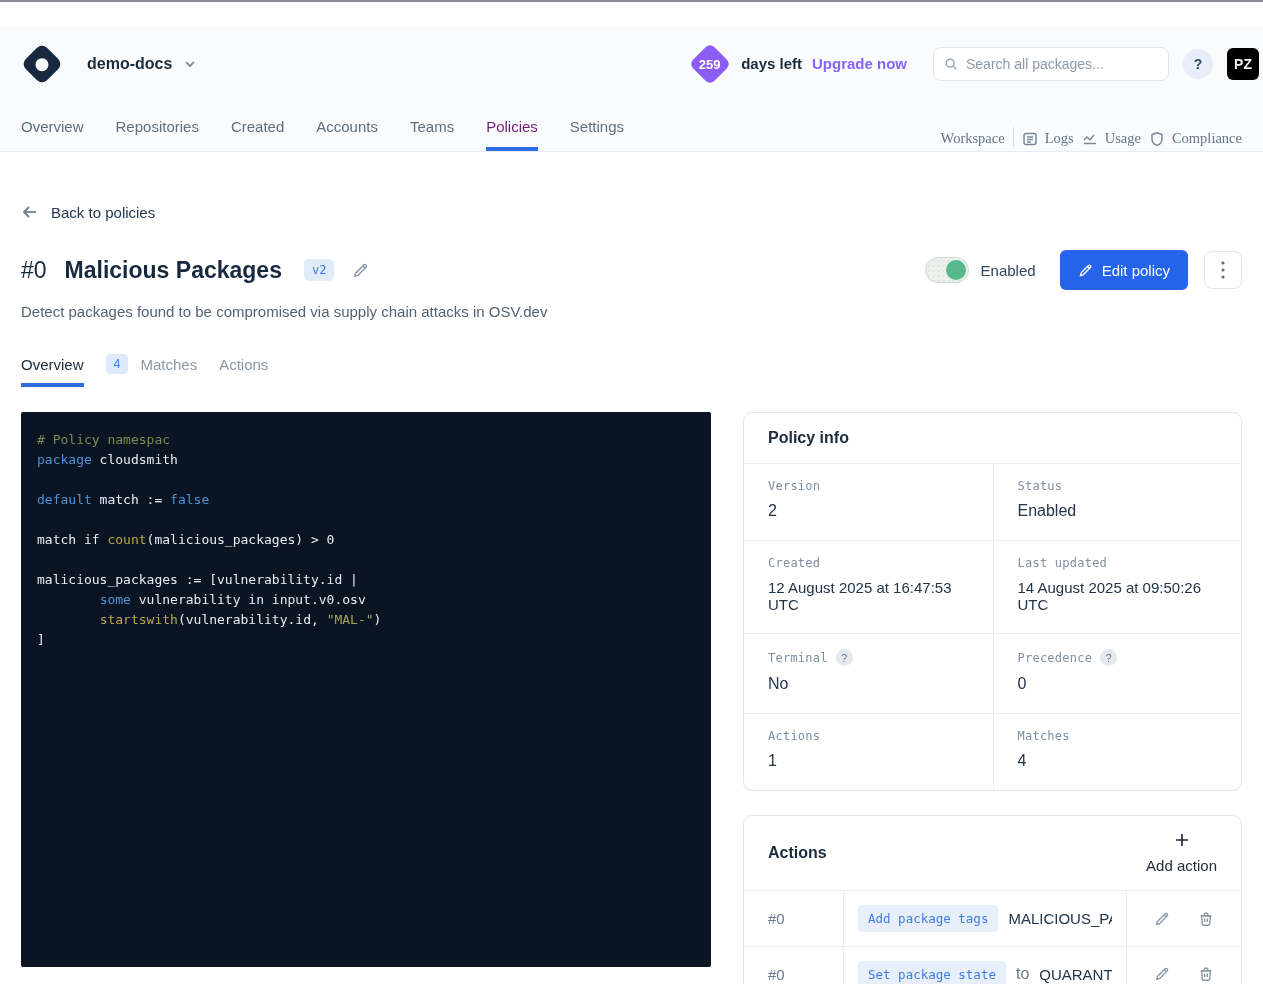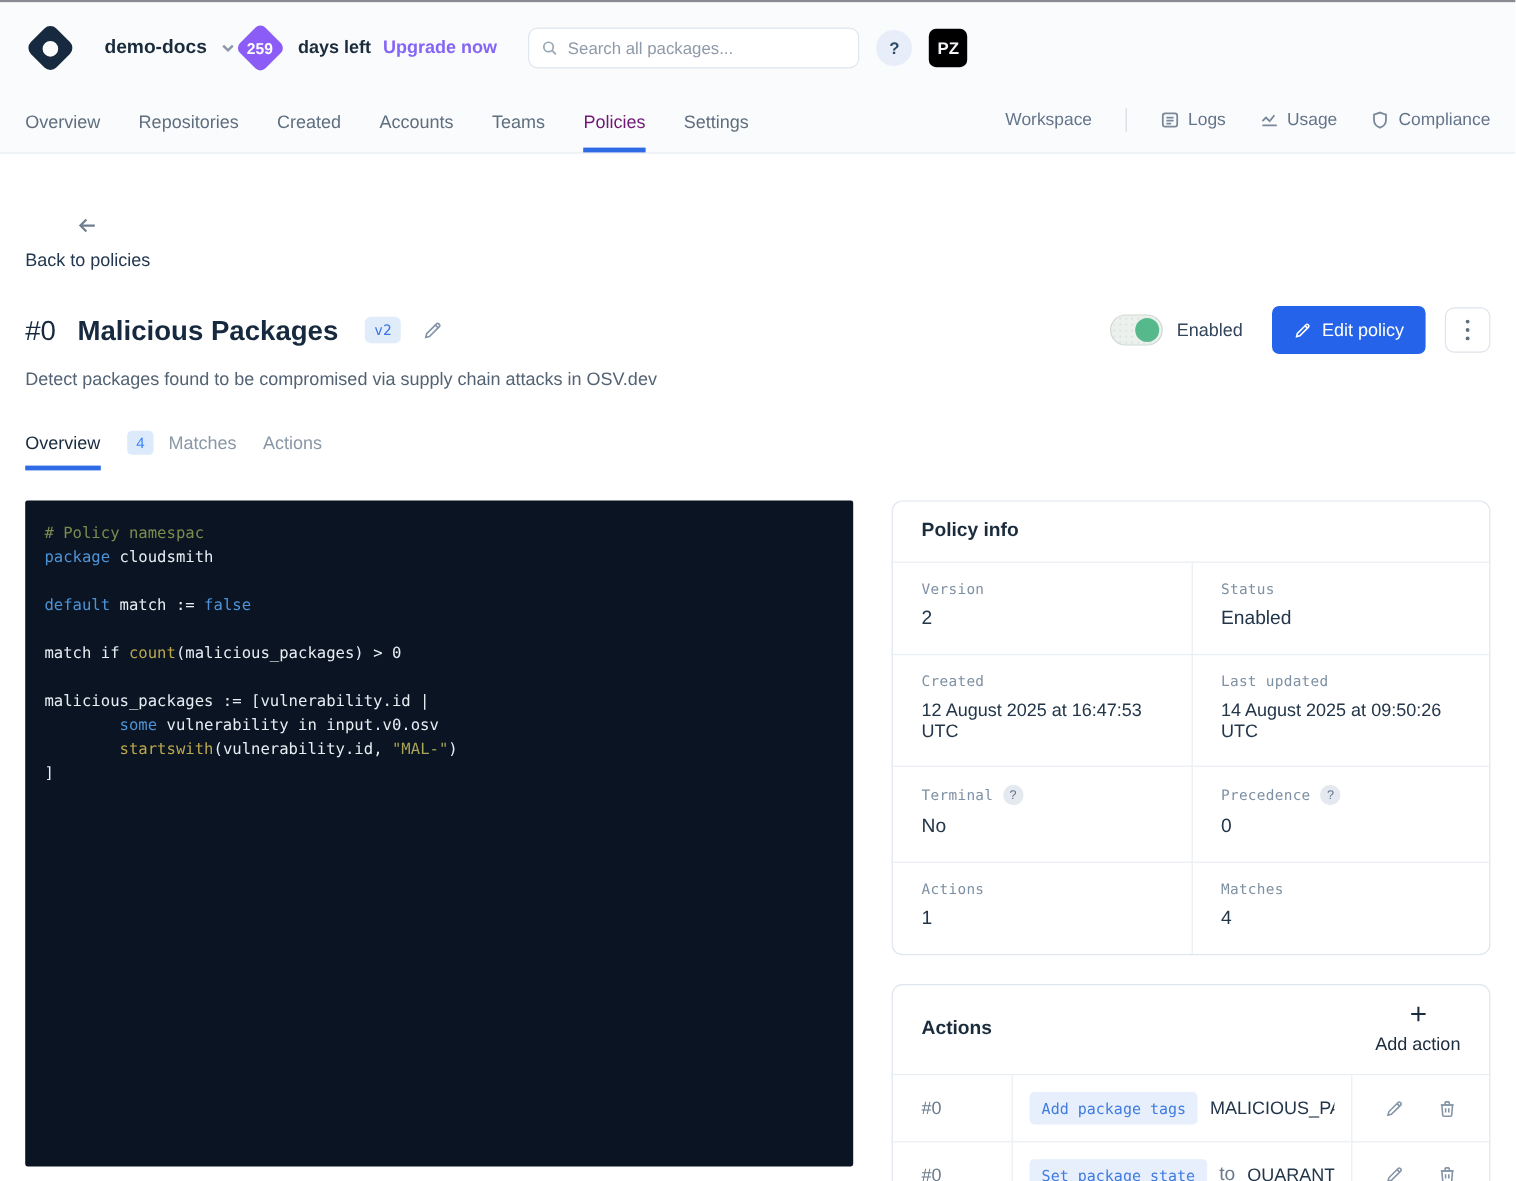--- a/index.html
+++ b/index.html
@@ -3,53 +3,53 @@
 <meta charset="utf-8">
 <style>
   * { margin:0; padding:0; box-sizing:border-box; }
   html,body { background:#fff; }
   body { font-family:"Liberation Sans", sans-serif; color:#1a2b3c; width:1263px; }
   .page { width:1263px; min-height:984px; background:#fff; position:relative; }
   .topstrip { height:2px; background:#888c92; width:100%; }
 
   
   .header { background:#fafbfd; border-bottom:1px solid #e7ebf0; }
-  .header-top { height:75px; display:flex; align-items:center; justify-content:flex-start; padding:0 4px 0 27px; }
+  .header-top { height:75px; display:flex; align-items:center; justify-content:space-between; padding:0 4px 0 27px;margin-top:24px; }
   .brand { display:flex; align-items:center; gap:16px; }
   .logo { width:30px; height:30px; background:#16293e; transform:rotate(45deg); border-radius:7px; display:flex; align-items:center; justify-content:center; }
   .logo-hole { width:13px; height:13px; background:#fafbfd; border-radius:50%; }
   .ws-switcher { display:flex; align-items:center; gap:12px; background:none; border:none; cursor:pointer; font-family:inherit; font-size:16px; font-weight:600; color:#1a2b3c; margin-left:14px; }
   .chev { width:12px; height:12px; stroke:#8a97a6; stroke-width:2; fill:none; }
 
   .header-right { display:flex; align-items:center; gap:14px; }
   .trial { display:flex; align-items:center; gap:10px; margin-right:12px; }
   .trial-diamond { width:30px; height:30px; background:#8b5cf6; transform:rotate(45deg); border-radius:6px; display:flex; align-items:center; justify-content:center; margin:0 6px; }
   .trial-diamond span { transform:rotate(-45deg); color:#fff; font-size:13px; font-weight:600; }
   .trial-text { font-size:15px; font-weight:600; color:#1a2b3c; }
   .upgrade { font-size:15px; font-weight:600; color:#8565f6; cursor:pointer; text-decoration:none; }
-  .search { width:276px; height:34px; background:#fff; border:1px solid #dfe6ed; border-radius:8px; display:flex; align-items:center; padding:0 10px; gap:8px; }
+  .search { width:236px; height:34px; background:#fff; border:1px solid #dfe6ed; border-radius:8px; display:flex; align-items:center; padding:0 10px; gap:8px; }
   .search svg { width:14px; height:14px; stroke:#98a5b3; stroke-width:1.6; fill:none; flex:none; }
   .search input { border:none; outline:none; background:transparent; font-family:inherit; font-size:14px; color:#33455a; width:100%; }
   .search input::placeholder { color:#8e9aa9; }
   .help-btn { width:30px; height:30px; border-radius:50%; background:#e7eef9; color:#2c4a68; border:none; font-family:inherit; font-size:14px; font-weight:600; cursor:pointer; }
   .avatar { width:32px; height:32px; border-radius:6px; background:#000000; color:#f2f5f8; font-size:14px; font-weight:600; display:flex; align-items:center; justify-content:center; cursor:pointer; }
 
   .header-nav { height:50px; display:flex; align-items:stretch; justify-content:space-between; padding:0 21px; }
   .nav-left { display:flex; gap:32px; }
   .nav-item { display:flex; align-items:center; font-size:15px; color:#5f6e7e; text-decoration:none; cursor:pointer; position:relative; }
   .nav-item.active { color:#701a75; font-weight:500; }
   .nav-item.active::after { content:""; position:absolute; left:0; right:0; bottom:0; height:4px; background:#2e6be5; }
-  .nav-right { display:flex; align-items:center; gap:28px; padding-bottom:4px; }
+  .nav-right { display:flex; align-items:flex-end; gap:8px; padding-bottom:4px;font-family:Liberation Serif, serif; }
   .nav-right .r-item { display:flex; align-items:center; gap:7px; font-size:14.5px; color:#64748b; cursor:pointer; text-decoration:none; }
   .nav-right svg { width:16px; height:16px; stroke:#7a8899; stroke-width:1.5; fill:none; }
   .vdiv { width:1px; height:20px; background:#d5dbe3; }
 
   
   main { padding:0 21px; }
-  .back-row { margin-top:51px; display:flex; align-items:center; gap:12px; width:max-content; cursor:pointer;flex-direction:column; }
+  .back-row { margin-top:51px; display:flex; align-items:center; gap:12px; width:max-content; cursor:pointer; }
   .back-row svg { width:18px; height:18px; stroke:#6f7f90; stroke-width:1.8; fill:none; }
   .back-label { font-size:15px; font-weight:500; color:#233750; }
 
   .title-row { margin-top:29px; display:flex; align-items:center; justify-content:space-between; }
   .title-left { display:flex; align-items:center; gap:16px; }
   .policy-num { font-size:23px; font-weight:500; color:#16293e; }
   .policy-title { font-size:23px; font-weight:700; color:#16293e; margin-left:2px; }
   .vbadge { background:#e1ecfb; color:#3b76e0; font-family:"DejaVu Sans Mono", monospace; font-size:12px; padding:4px 8px; border-radius:5px; margin-left:6px; }
   .icon-btn { background:none; border:none; cursor:pointer; display:flex; align-items:center; padding:2px; }
   .icon-btn svg { width:17px; height:17px; stroke:#8494a5; stroke-width:1.5; fill:none; }

